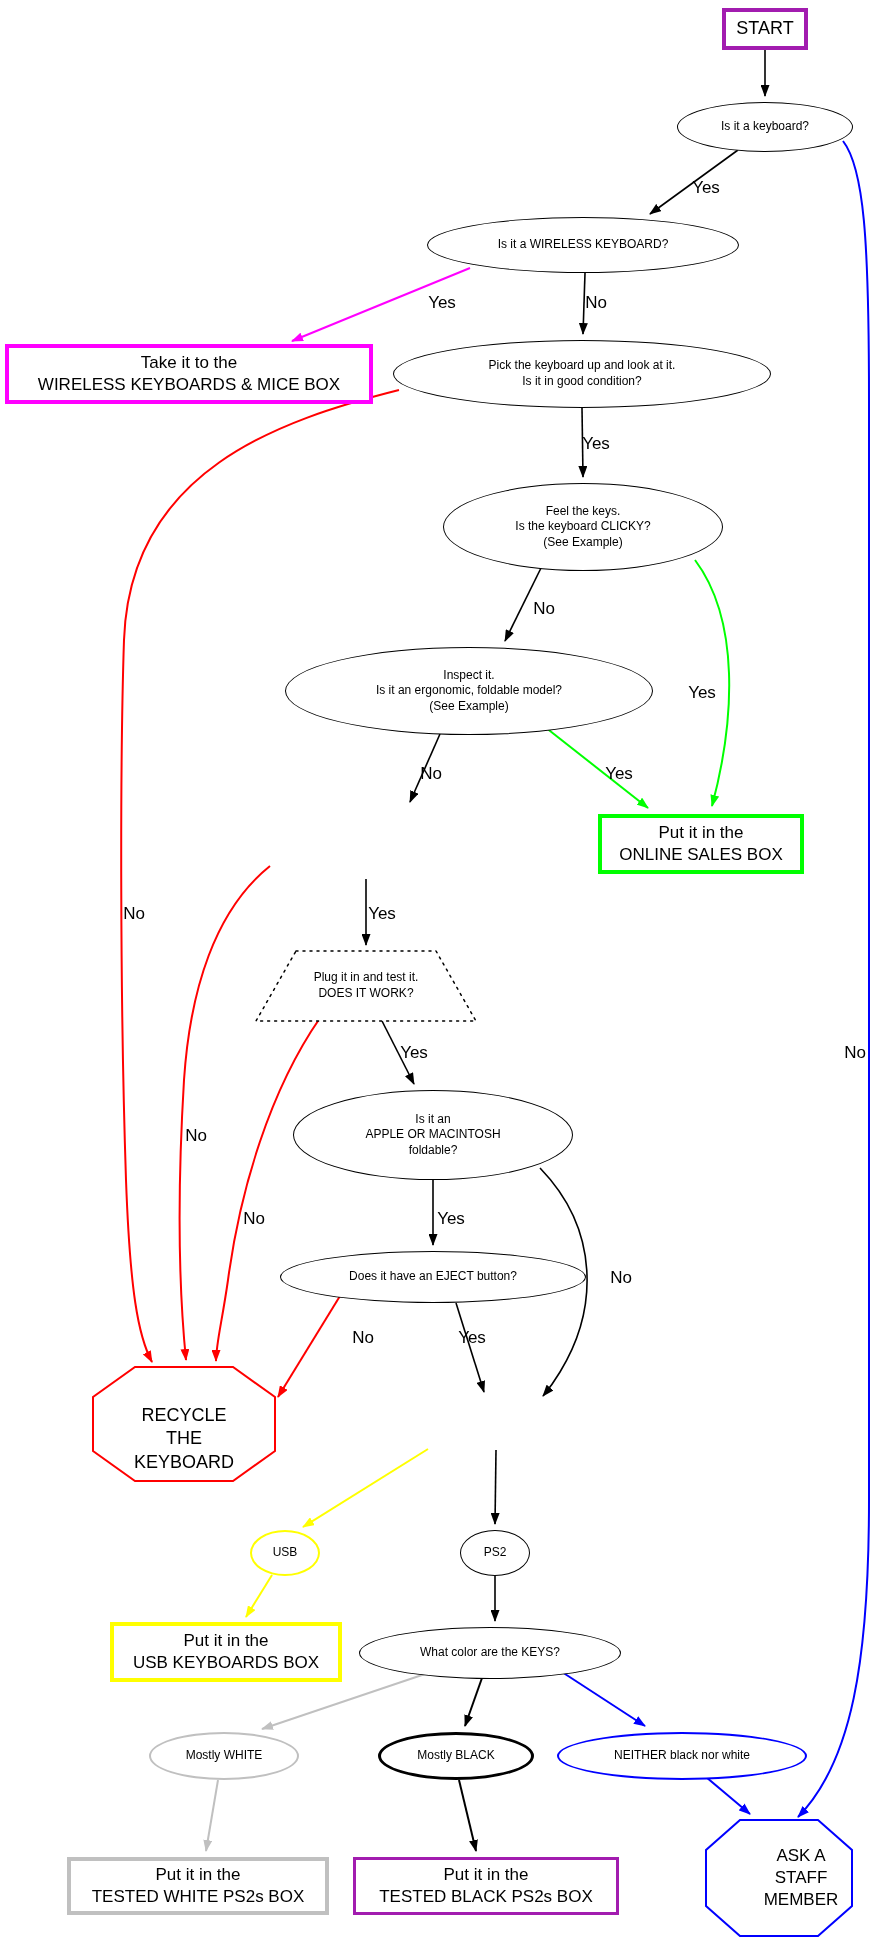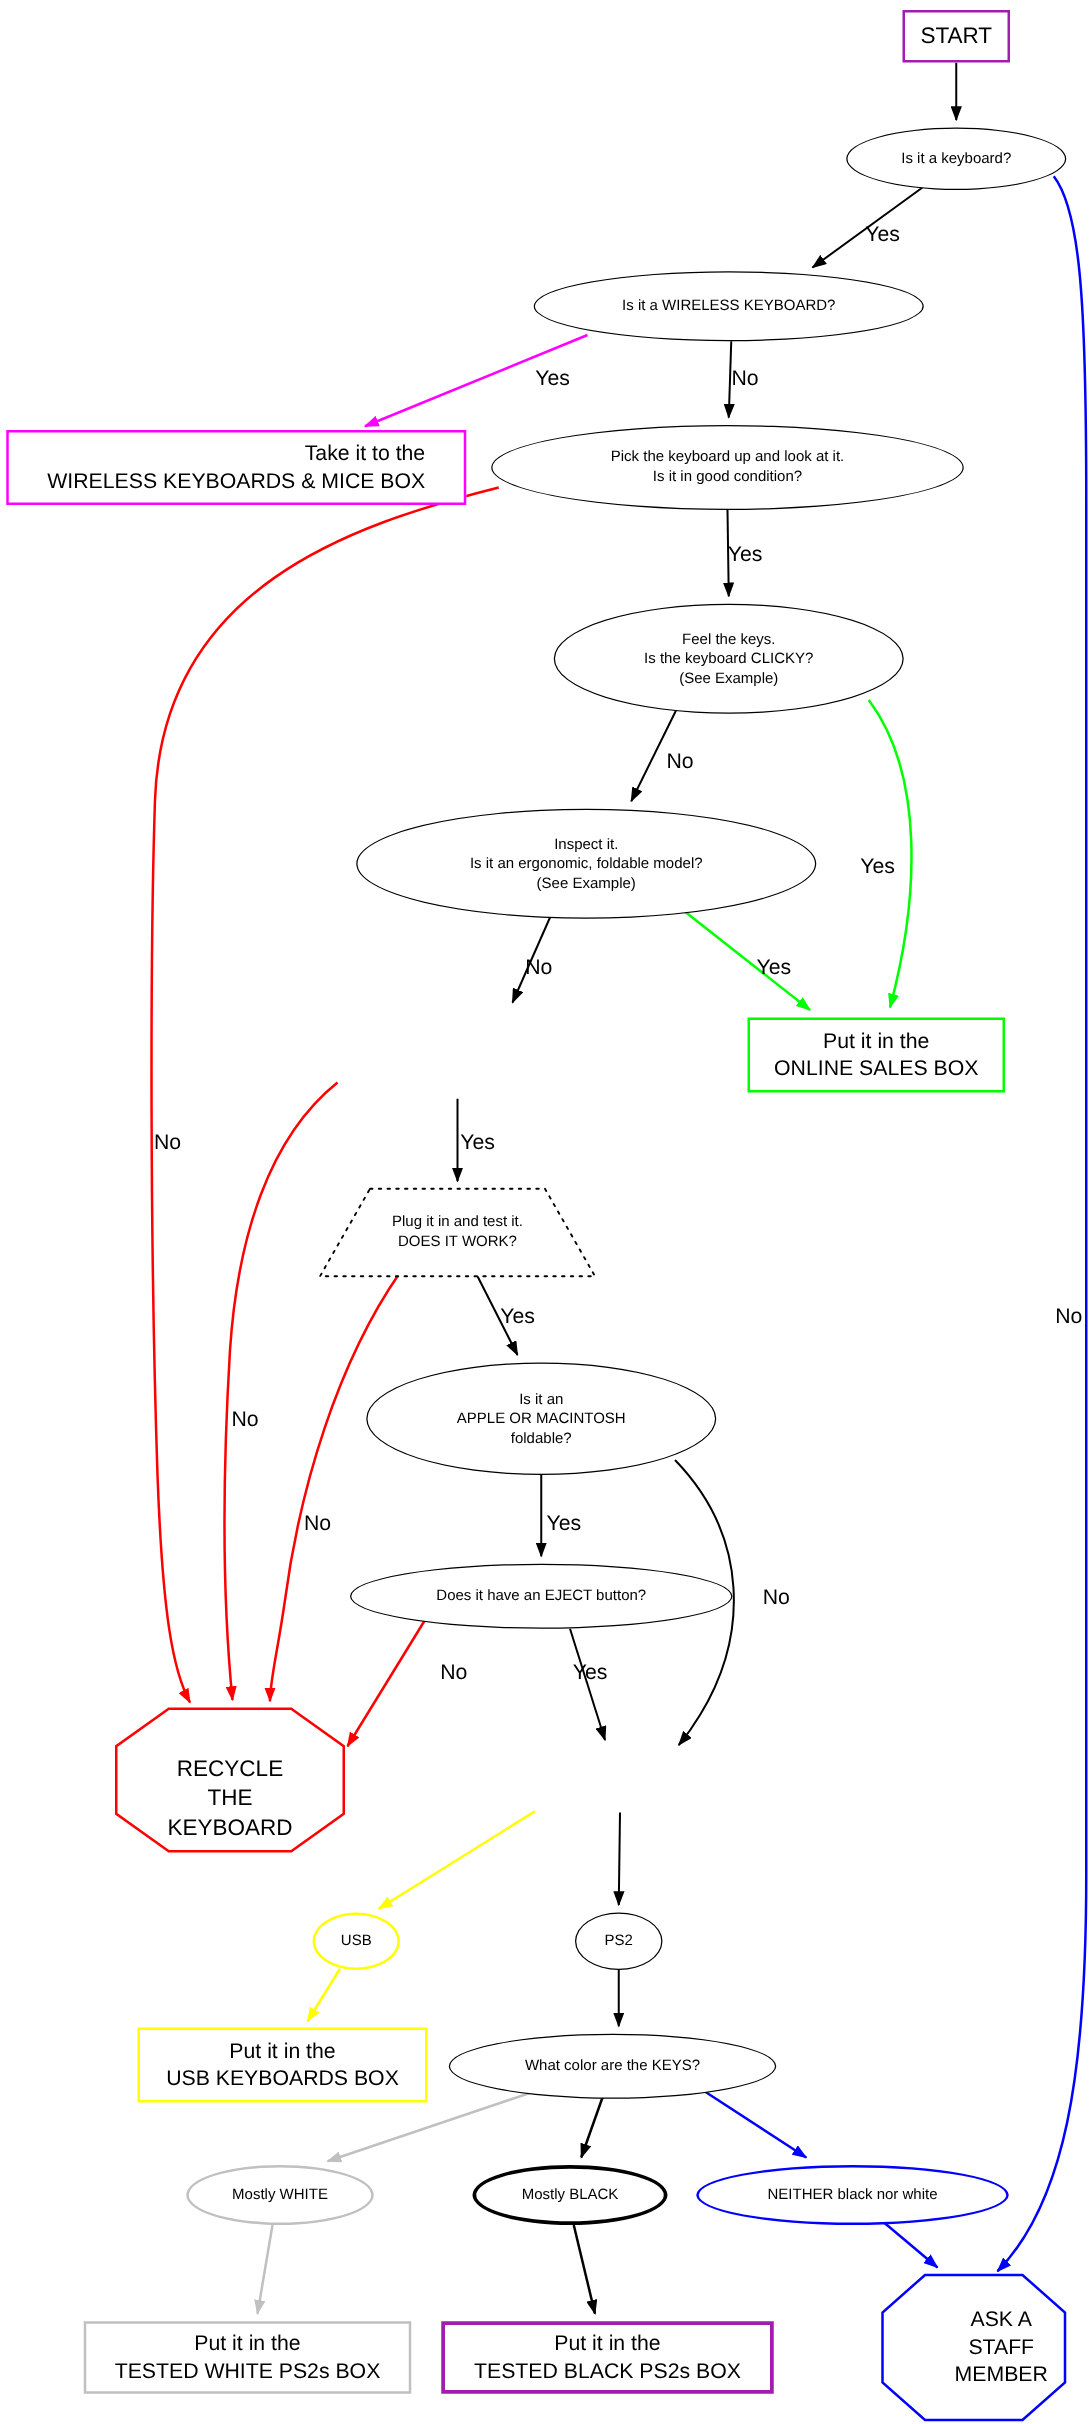--- a/index.html
+++ b/index.html
@@ -6,24 +6,24 @@
   body{font-family:"Liberation Sans",sans-serif;}
   .canvas{position:relative;width:872px;height:1939px;background:#ffffff;overflow:hidden;}
   svg.graph{position:absolute;left:0;top:0;}
   .node{
     position:absolute;display:flex;align-items:center;justify-content:center;
     text-align:center;white-space:pre-line;font-size:12px;line-height:1.3;
     color:#000;box-sizing:border-box;background:#fff;
   }
   .plain{background:transparent;}
   .ellipse{border:1.5px solid #000;border-radius:50%;}
-  .box{border:2px solid #a21caf;}
+  .box{border:4px solid #a21caf;}
   .fs17{font-size:17px;}
   .fs18{font-size:18px;}
-  .b-magenta{border-color:#ff00ff;text-align:right;}
+  .b-magenta{border-color:#ff00ff;}
   .b-green{border-color:#00ff00;}
   .b-yellow{border-color:#ffff00;}
   .b-gray{border-color:#c0c0c0;}
   .b-blue{border-color:#0000ff;}
   .bw2{border-width:2px;}
   .bw3{border-width:3px;}
   .elabel{
     position:absolute;transform:translate(-50%,-50%);
     font-size:17px;color:#000;white-space:nowrap;background:transparent;
   }

